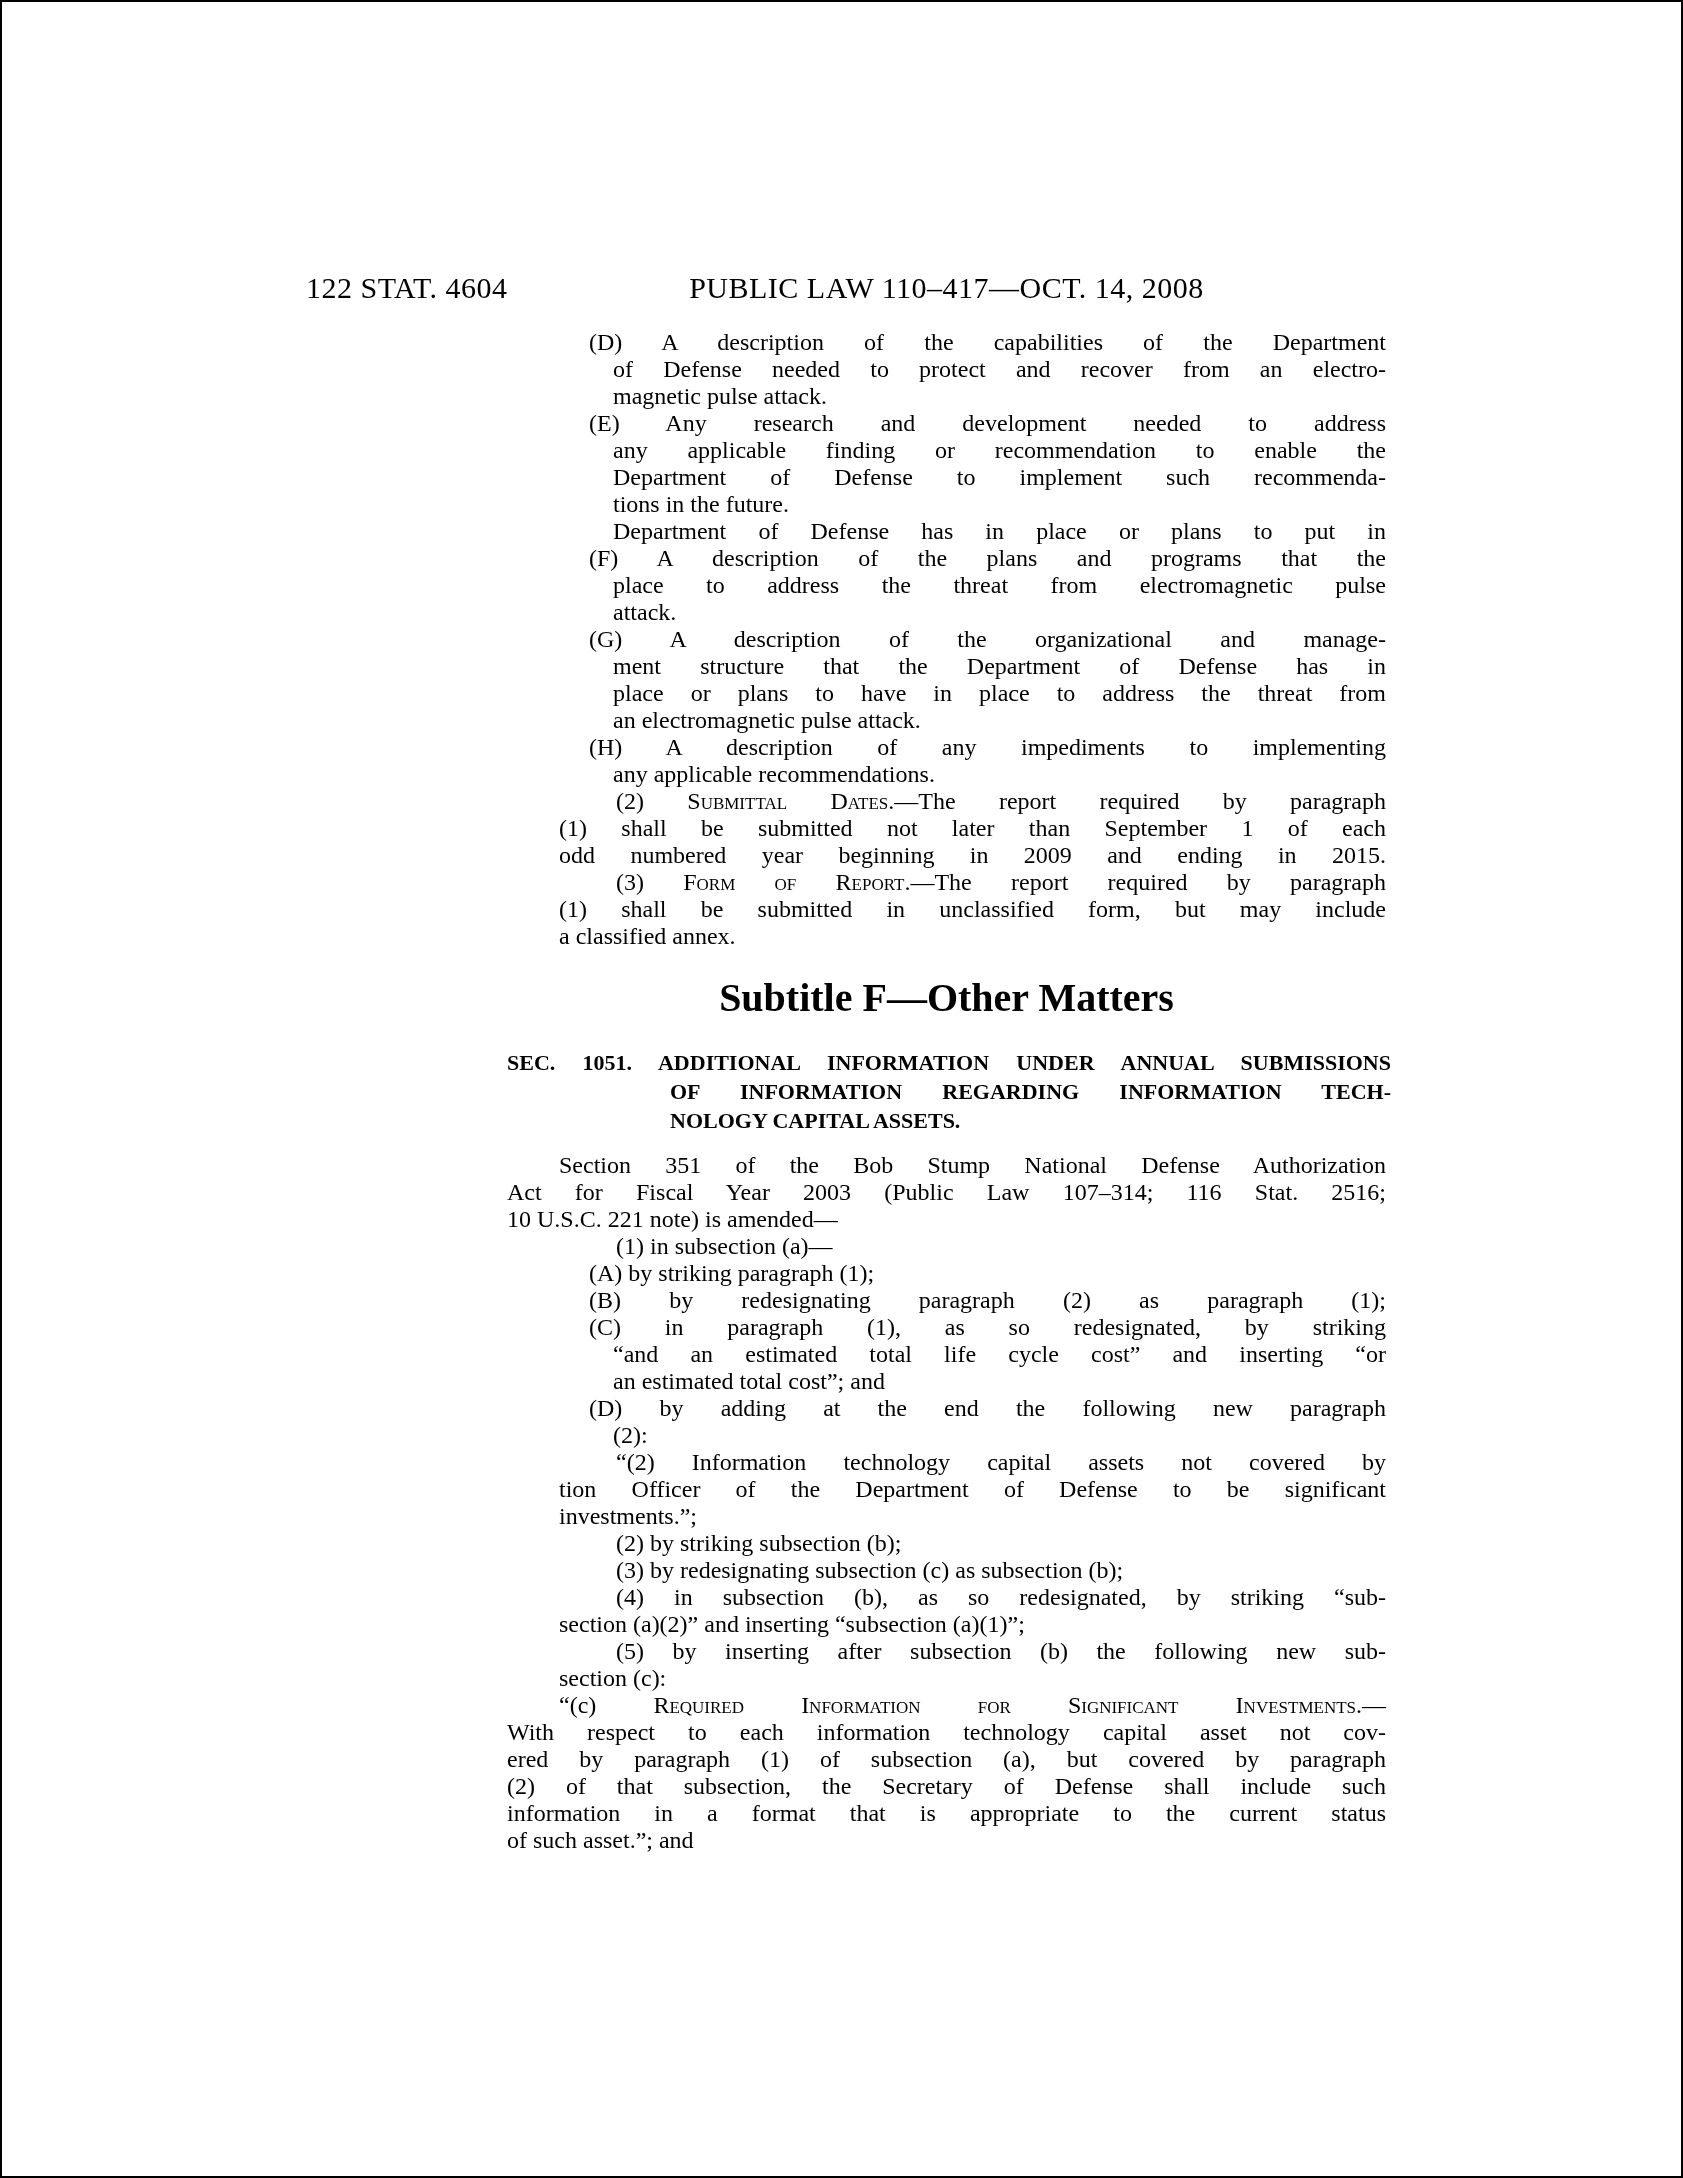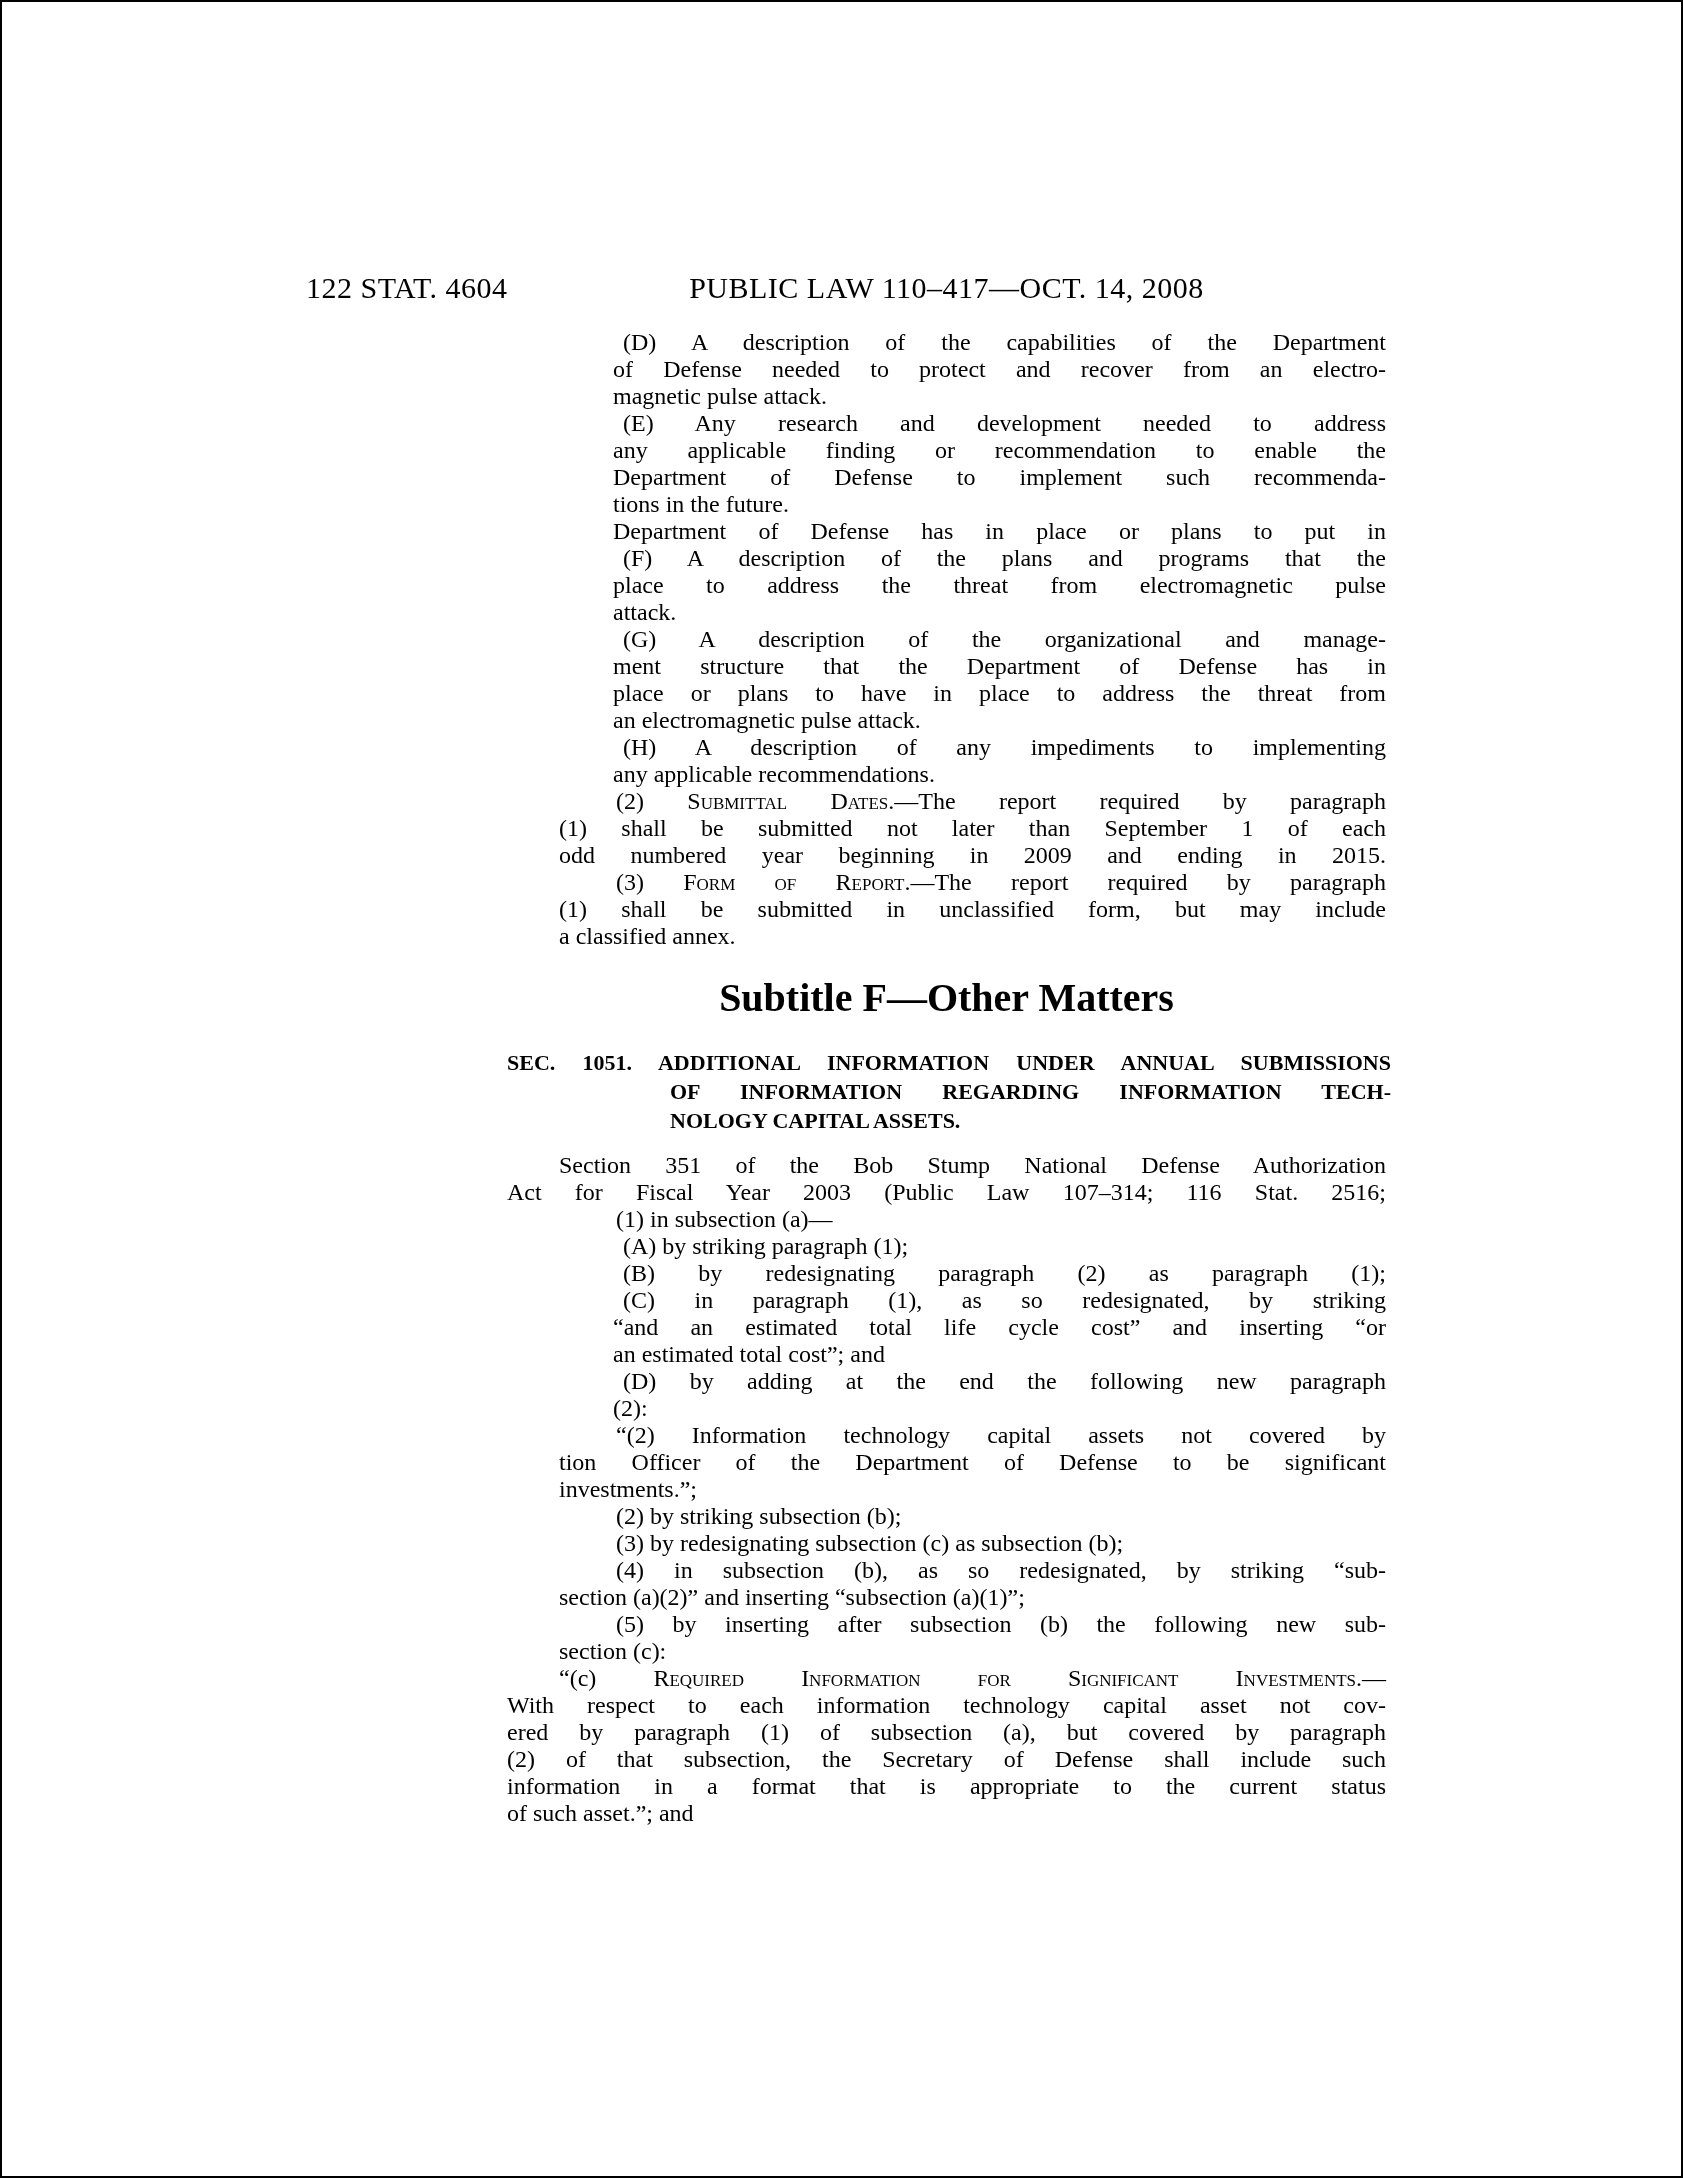--- a/index.html
+++ b/index.html
@@ -20,21 +20,21 @@
 
   
   .block{position:absolute;left:505px;width:879px;font-size:24px;}
   .line{line-height:27px;height:27px;text-align:left;overflow:visible;}
   .j{text-align:justify;text-align-last:justify;}
   .i0 {margin-left:0;}
   .i0f{margin-left:52px;}
   .i1c{margin-left:52px;}
   .i1f{margin-left:109px;}
   .i2c{margin-left:106px;}
-  .i2f{margin-left:116px;}
+  .i2f{margin-left:82px;}
   .sc{font-variant:small-caps;}
 
   .subtitle{
     position:absolute;left:505px;top:973px;width:879px;
     font-size:40px;font-weight:bold;text-align:center;line-height:46px;
   }
   .sechead{position:absolute;left:505px;top:1046px;width:884px;}
   .sec-line{font-weight:bold;font-size:22px;line-height:29px;height:29px;}
   .sec-ind{margin-left:163px;}
 
@@ -83,20 +83,21 @@
 
   <div class="sechead">
     <div class="sec-line j">SEC. 1051. ADDITIONAL INFORMATION UNDER ANNUAL SUBMISSIONS</div>
     <div class="sec-line j sec-ind">OF INFORMATION REGARDING INFORMATION TECH-</div>
     <div class="sec-line sec-ind">NOLOGY CAPITAL ASSETS.</div>
   </div>
 
   <div class="block" id="section-body-block">
     <div class="line j i0f">Section 351 of the Bob Stump National Defense Authorization</div>
     <div class="line j i0">Act for Fiscal Year 2003 (Public Law 107–314; 116 Stat. 2516;</div>
+    <div class="line i0">10 U.S.C. 221 note) is amended—</div>
     <div class="line i1f">(1) in subsection (a)—</div>
     <div class="line i2f">(A) by striking paragraph (1);</div>
     <div class="line j i2f">(B) by redesignating paragraph (2) as paragraph (1);</div>
     <div class="line j i2f">(C) in paragraph (1), as so redesignated, by striking</div>
     <div class="line j i2c">“and an estimated total life cycle cost” and inserting “or</div>
     <div class="line i2c">an estimated total cost”; and</div>
     <div class="line j i2f">(D) by adding at the end the following new paragraph</div>
     <div class="line i2c">(2):</div>
     <div class="line j i1f">“(2) Information technology capital assets not covered by</div>
     <div class="line j i1c">tion Officer of the Department of Defense to be significant</div>

